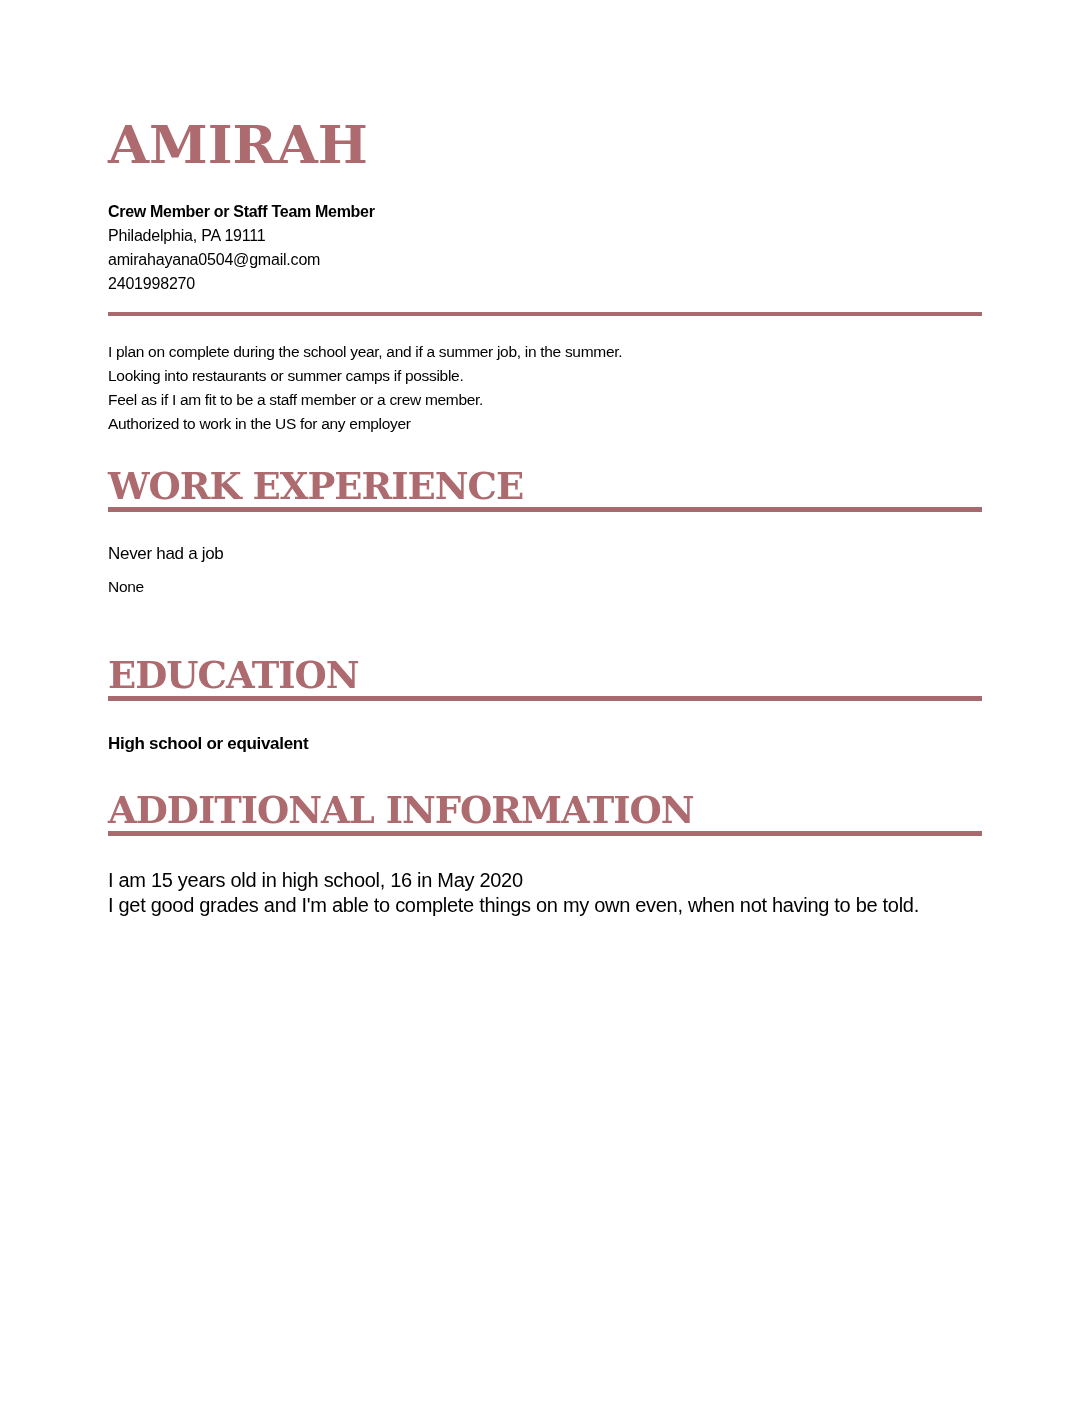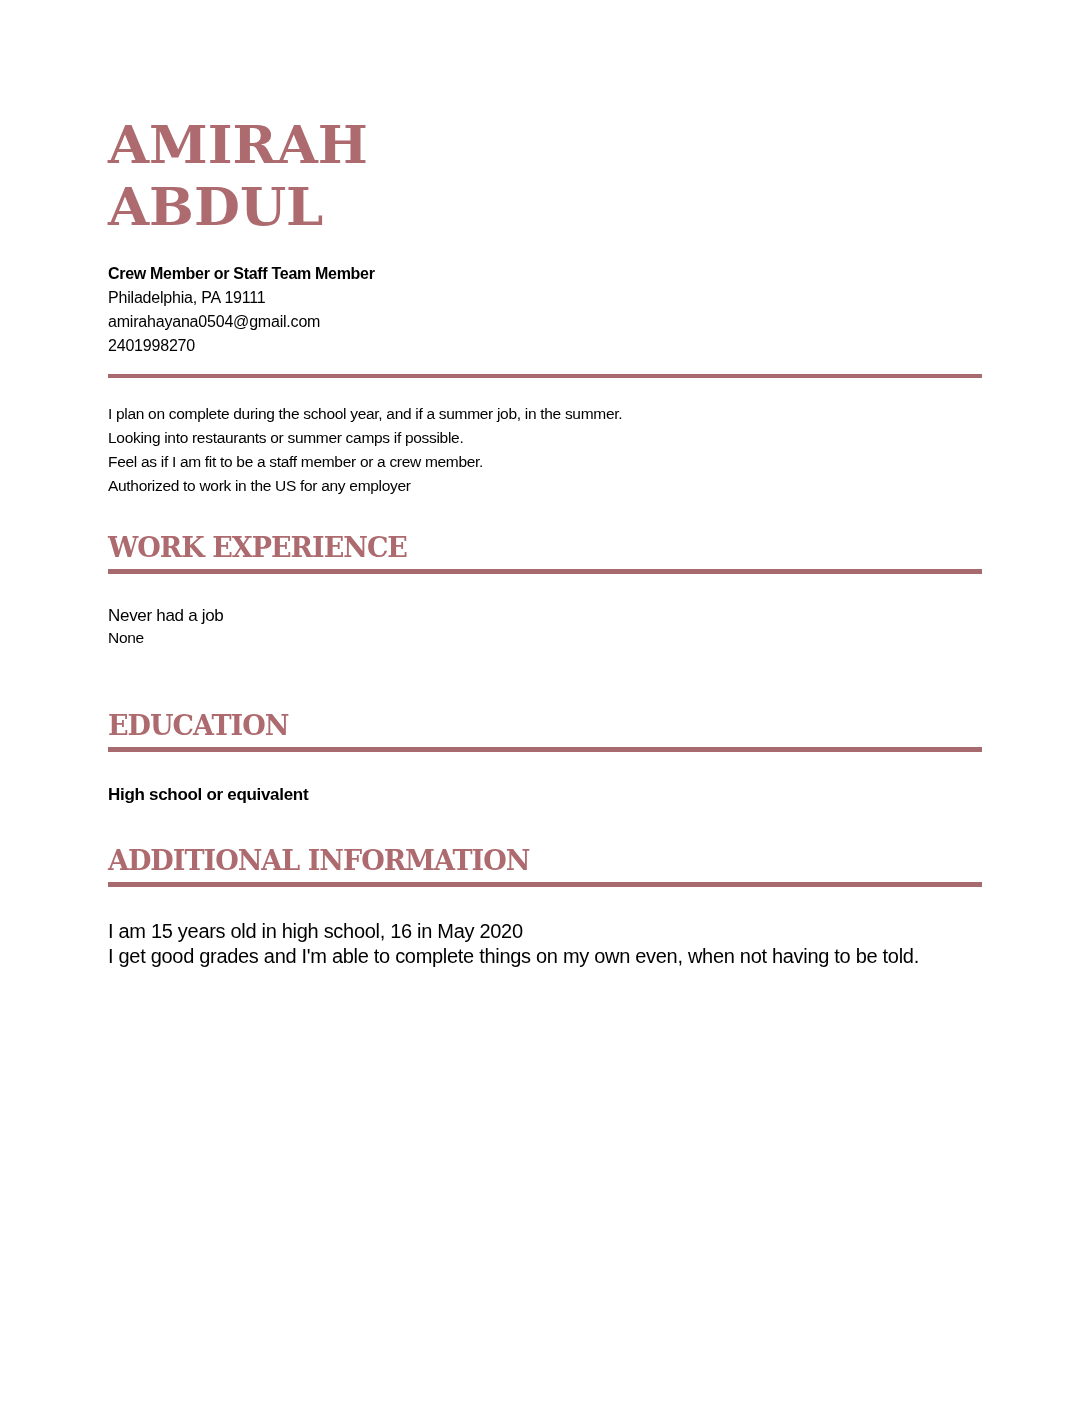--- a/index.html
+++ b/index.html
@@ -45,40 +45,41 @@
   }
   .summary {
     margin-top: 24px;
     font-size: 15.5px;
     line-height: 24px;
     letter-spacing: -0.3px;
   }
   .section-title {
     font-family: "DejaVu Serif", serif;
     font-weight: bold;
-    font-size: 27px;
+    font-size: 37px;
     line-height: 30px;
     color: var(--heading);
     letter-spacing: -1px;
   }
   .rule-thick {
     margin-top: 6px;
     height: 5px;
     background: var(--accent);
     border: none;
   }
   .work-section .section-title { margin-top: 35px; }
   .job-title {
     margin-top: 31px;
     font-size: 17px;
     font-weight: normal;
     line-height: 22px;
     letter-spacing: -0.3px;
   }
   .job-desc {
+    margin-top: 11px;
     font-size: 15.5px;
     line-height: 22px;
     letter-spacing: -0.3px;
   }
   .education-section .section-title { margin-top: 62px; }
   .degree {
     margin-top: 32px;
     font-size: 17px;
     font-weight: bold;
     line-height: 22px;
@@ -92,21 +93,20 @@
     letter-spacing: -0.3px;
   }
 </style>
 </head>
 <body>
 
 <div class="page">
 
   <h1 class="name">
     <span>AMIRAH</span><br>
-    <span>ABDUL</span>
   </h1>
 
   <div class="contact">
     <div class="role">Crew Member or Staff Team Member</div>
     <div>Philadelphia, PA 19111</div>
     <div>amirahayana0504@gmail.com</div>
     <div>2401998270</div>
   </div>
 
   <hr class="rule-thin">

